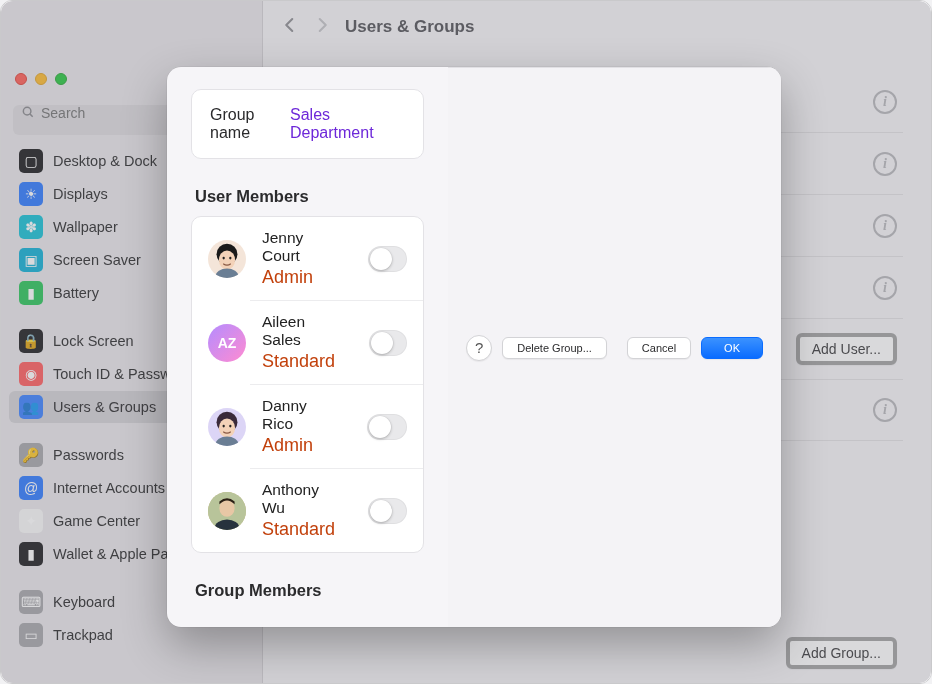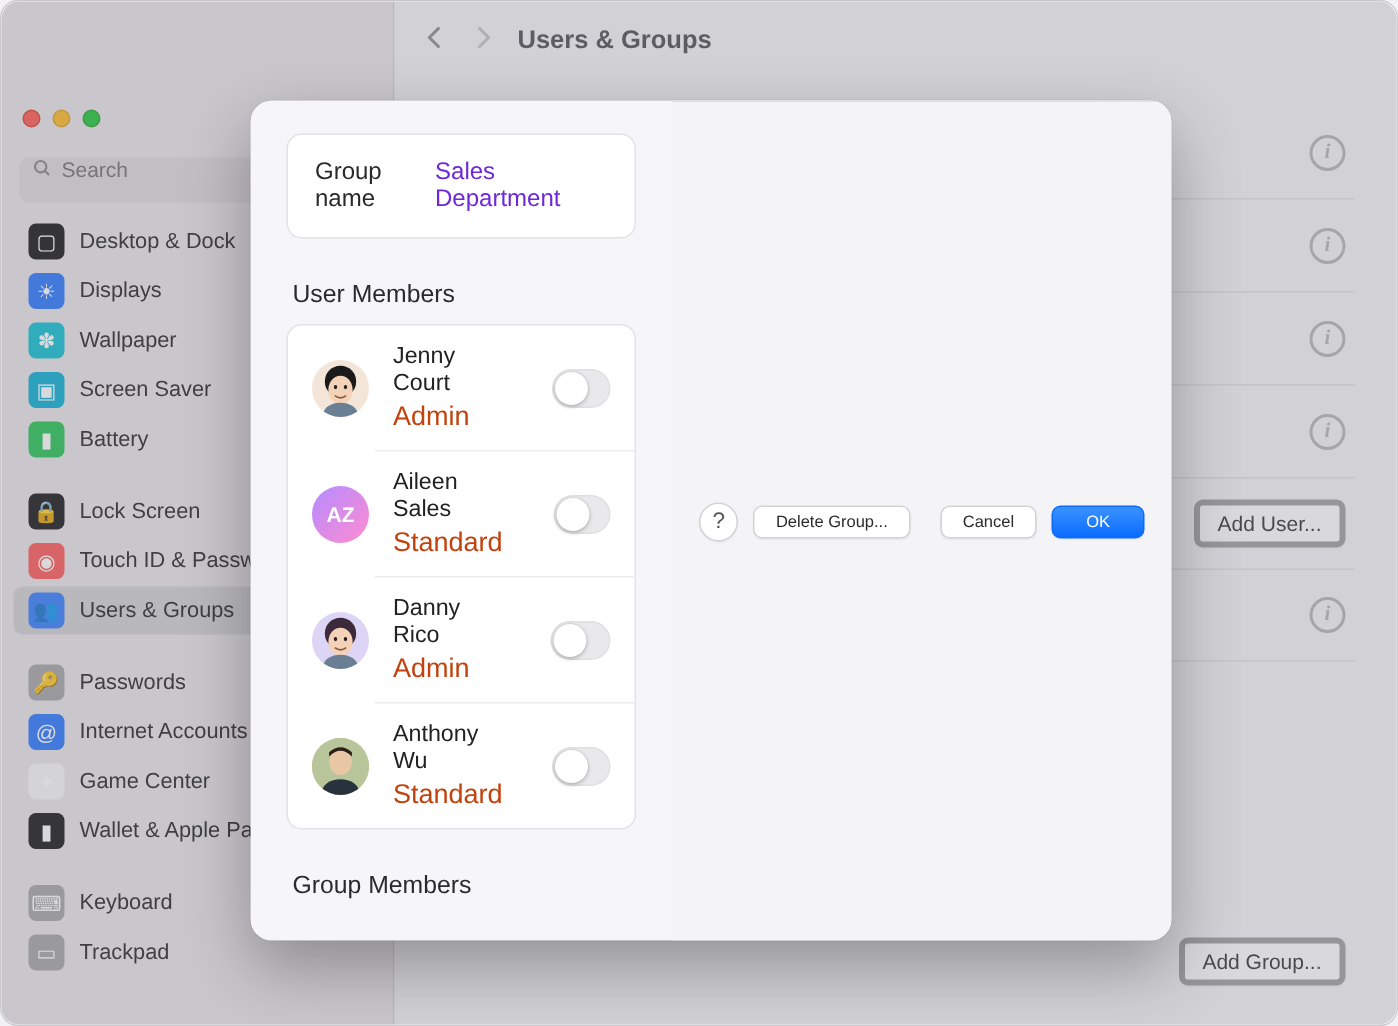--- a/index.html
+++ b/index.html
@@ -102,21 +102,21 @@
   .card{
     background:#fff; border:1px solid #e3e2e6; border-radius:10px;
   }
   .namecard{
     padding:16px 18px; display:flex; justify-content:space-between; align-items:center;
     font-size:16px;
   }
   .namecard .lbl{color:#2a2a2c;}
   .namecard .val{color:#6d28d9;}
   .sect-title{
-    font-size:16.5px; font-weight:400; color:#2b2b2d;
+    font-size:16.5px; font-weight:700; color:#2b2b2d;
     margin:28px 2px 10px 4px;
   }
   .members{padding:0;}
   .member-row{
     display:flex; align-items:center; gap:16px;
     padding:12px 16px;
   }
   .msep{ height:1px; background:#ececee; margin-left:58px;}
   .avatar{
     width:38px;height:38px;border-radius:50%;flex-shrink:0;
@@ -266,21 +266,21 @@
       <div class="bg-row">
           <span class="info-btn">i</span>
         </div>
       <div class="addrow">
           <button class="pillbtn">Add User...</button>
         </div>
       <div class="bg-row" style="border-top:1px solid #e2e1e4;">
           <span class="info-btn">i</span>
         </div>
       <div class="bg-row" style="border-bottom:none;"></div>
-      <div class="addrow" style="position:absolute; bottom:12px; right:28px;justify-content:center;">
+      <div class="addrow" style="position:absolute; bottom:0; right:28px;justify-content:center;">
           <button class="pillbtn">Add Group...</button>
         </div>
     </div>
   </div>
 
   <div class="scrim"></div>
 
   <div class="sheet">
     <div class="sheet-body">
 

